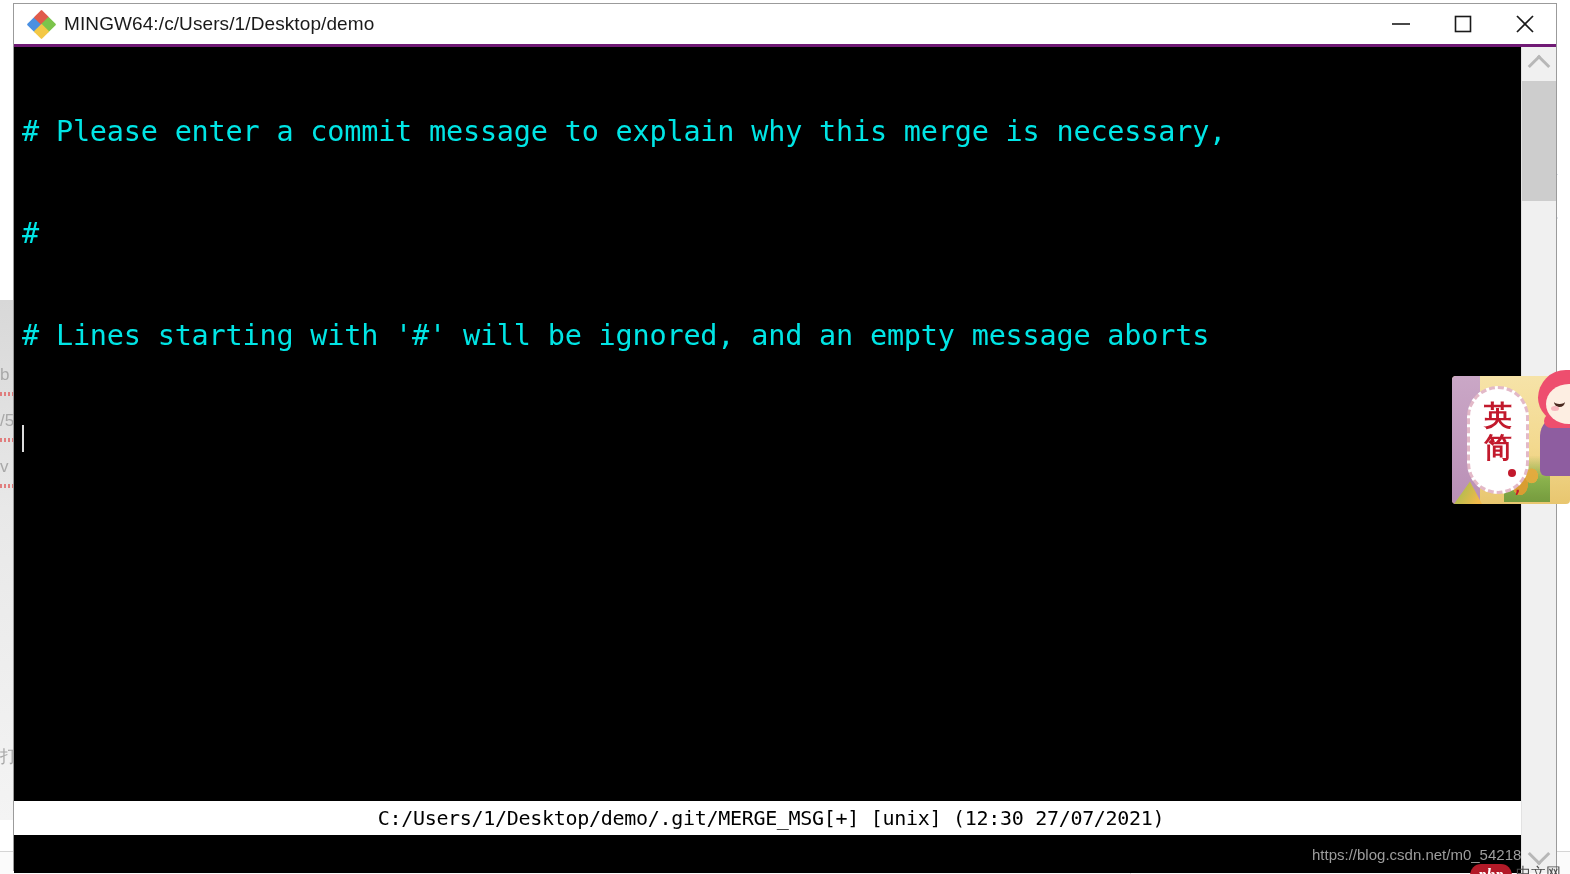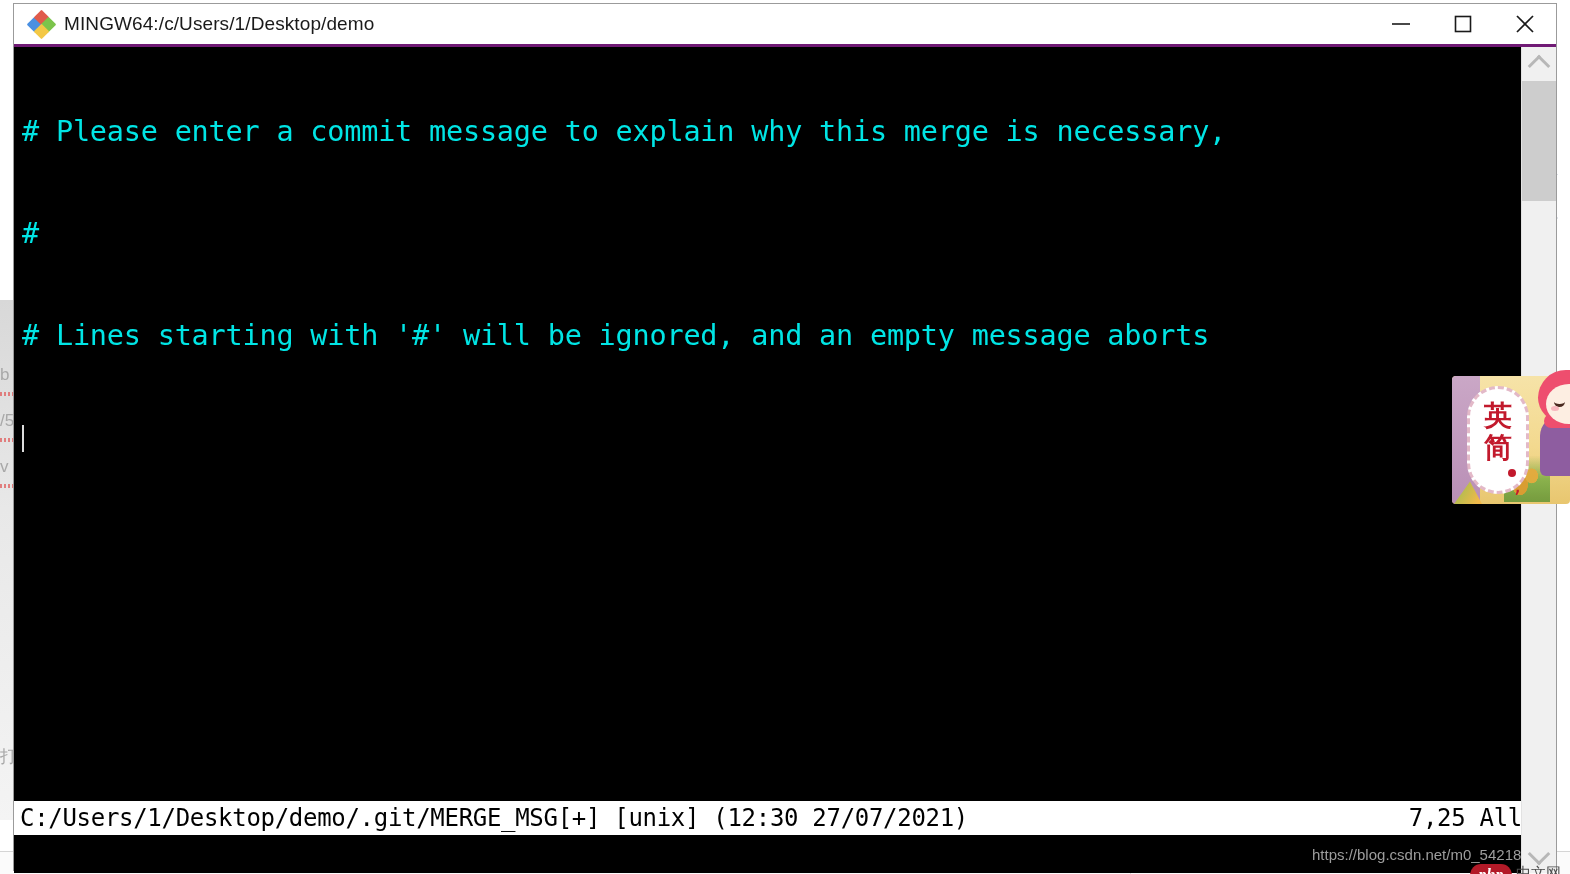--- a/index.html
+++ b/index.html
@@ -175,28 +175,29 @@
   }
 
   .statusline {
     position: absolute;
     left: 0; right: 34px;
     bottom: 38px;
     height: 34px;
     background: #ffffff;
     color: #000000;
     font-family: "DejaVu Sans Mono", "Liberation Mono", monospace;
-    font-size: 24px;
+    font-size: 20px;
     line-height: 34px;
     letter-spacing: -0.3px;
     white-space: pre;
     display: flex;
     align-items: center;
     padding-left: 6px;
     overflow: hidden;
+    flex-direction: column;
   }
   .sl-right { margin-left: auto; }
 
   .cmdline {
     position: absolute;
     left: 0; right: 34px;
     bottom: 0;
     height: 38px;
     background: #000000;
     color: #e8e8e4;

